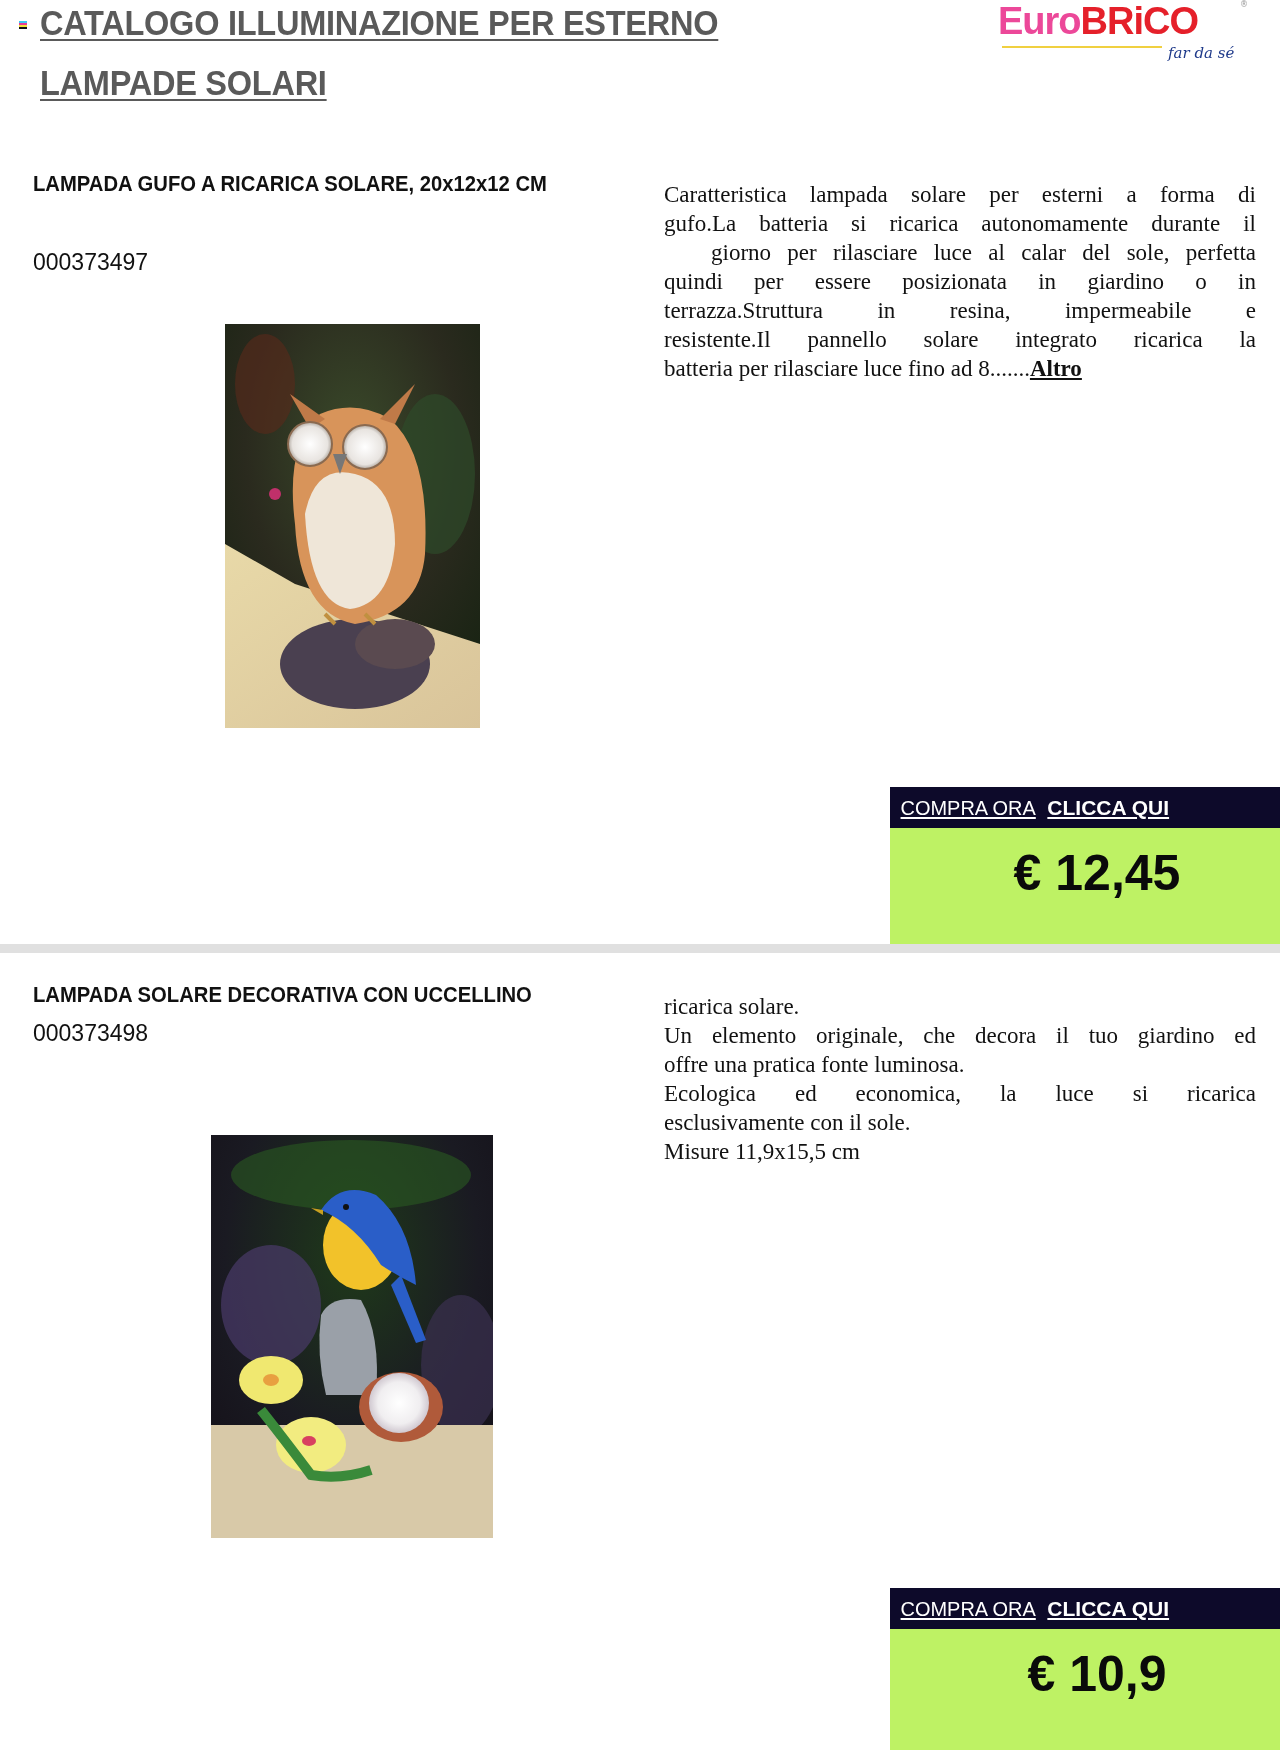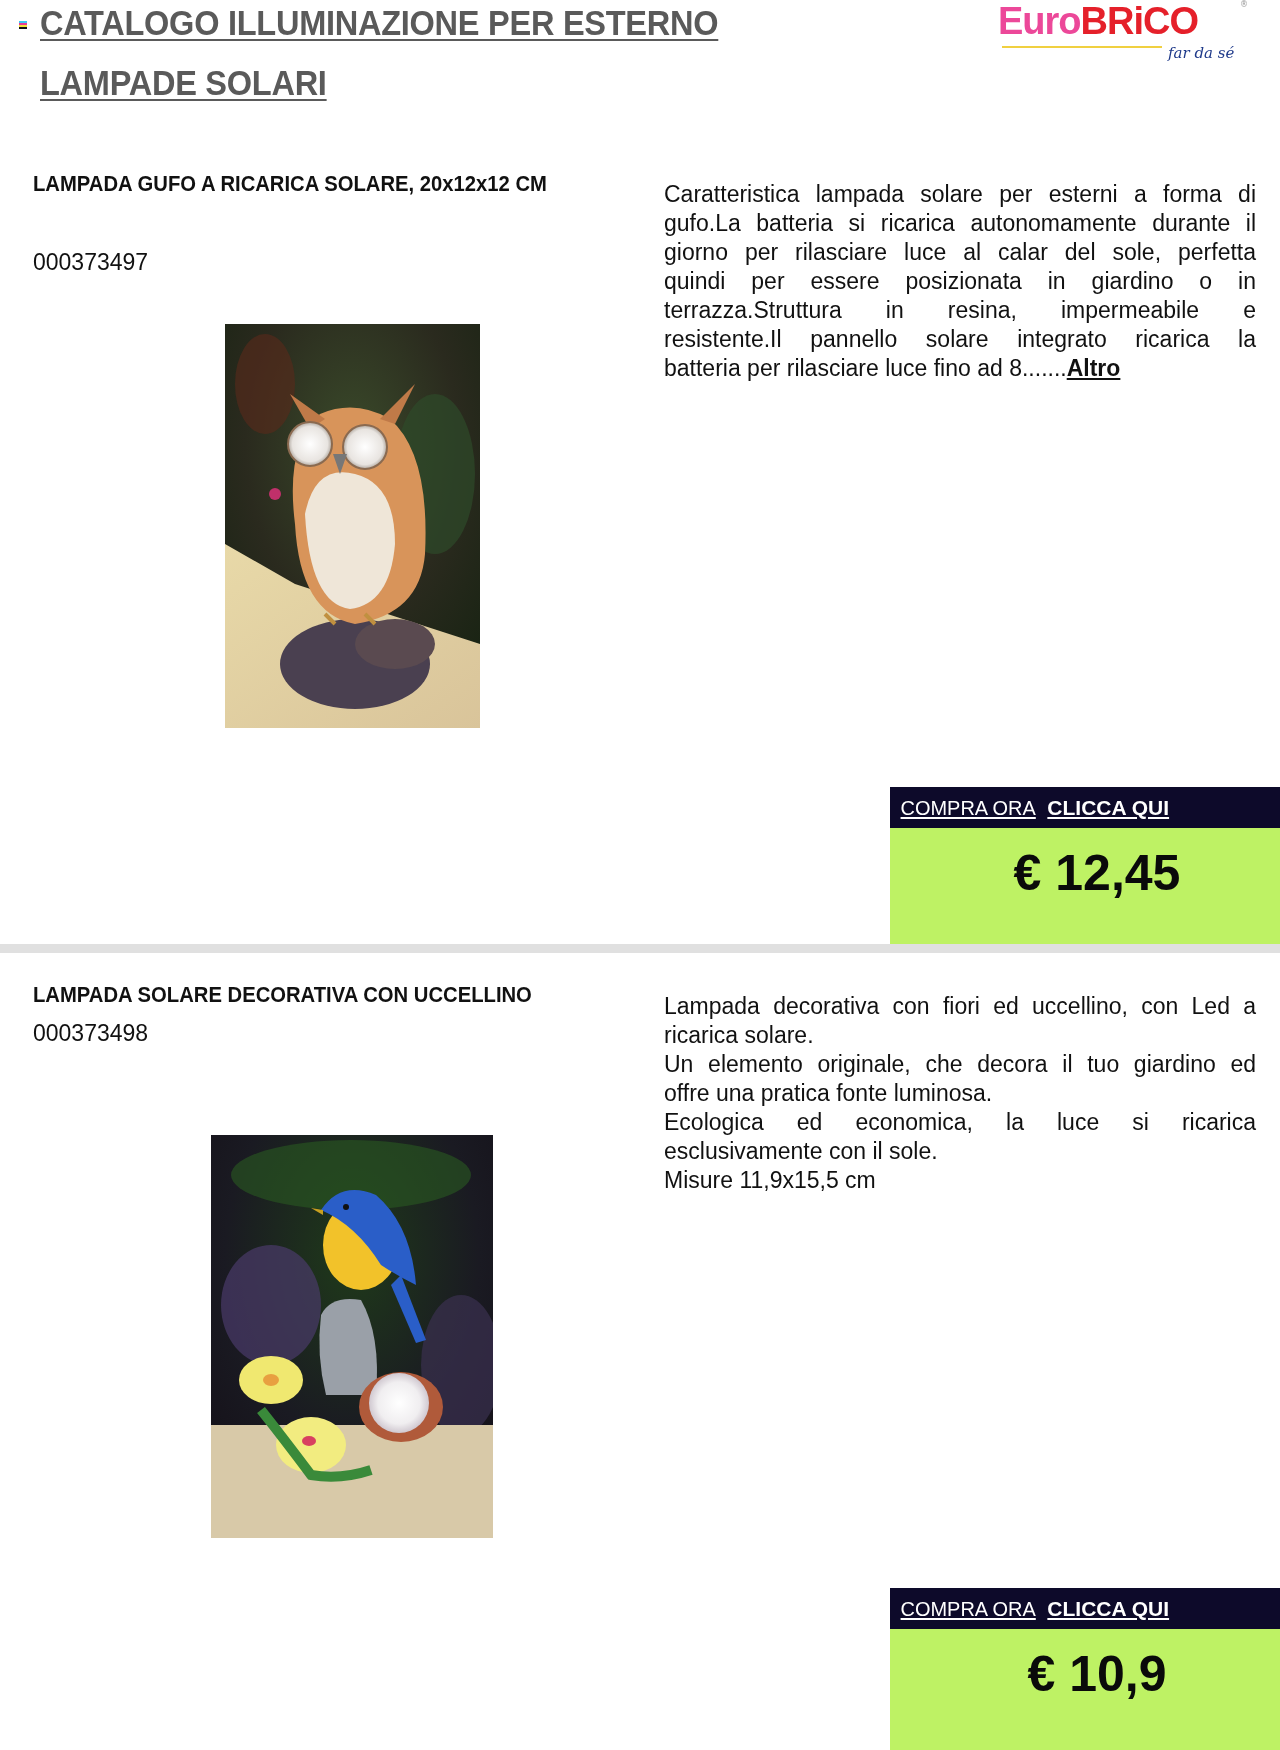--- a/index.html
+++ b/index.html
@@ -16,21 +16,21 @@
   .logo-text { position: absolute; left: 0; top: 0; font-family: "Liberation Sans", sans-serif; font-weight: bold; font-size: 38px; letter-spacing: -1px; white-space: nowrap; }
   .logo-euro { color: #ec4899; }
   .logo-brico { color: #e5202a; }
   .logo-line { position: absolute; left: 4px; top: 46px; width: 160px; height: 2px; background: #f0d040; }
   .logo-tagline { position: absolute; left: 170px; top: 44px; font-family: "DejaVu Serif", serif; font-style: italic; font-size: 15px; color: #1f3a8a; }
   .logo-reg { position: absolute; left: 242px; top: 0; font-size: 8px; color: #999; }
 
   .product-name { position: absolute; left: 33px; font-family: "Liberation Sans", sans-serif; font-weight: bold; font-size: 22px; color: #111; white-space: nowrap; transform: scaleX(0.92); transform-origin: left; }
   .product-code { position: absolute; left: 33px; font-family: "Liberation Sans", sans-serif; font-size: 23px; color: #111; }
 
-  .product-desc { position: absolute; left: 664px; width: 592px; font-family: Liberation Sans, sans-serif; font-size: 23px; line-height: 29px; color: #111; text-align: justify; }
+  .product-desc { position: absolute; left: 664px; width: 592px; font-family: Liberation Serif, serif; font-size: 23px; line-height: 29px; color: #111; text-align: justify; }
   .product-desc .line { display: block; }
   .more-link { font-weight: bold; text-decoration: underline; color: #111; cursor: pointer; }
 
   .photo { position: absolute; overflow: hidden; }
 
   .price-box { position: absolute; left: 890px; width: 414px; }
   .price-header { height: 41px; background: #0d0a2a; padding-left: 7px; display: flex; align-items: center; font-family: "Liberation Sans", sans-serif; font-size: 21px; color: #fff; white-space: nowrap; }
   .buy-now { text-decoration: underline; font-weight: normal; margin-right: 8px; cursor: pointer; transform: scaleX(0.95); }
   .click-here { text-decoration: underline; font-weight: bold; cursor: pointer; }
   .price-body { background: #bef264; display: flex; justify-content: center; }
@@ -92,21 +92,21 @@
     <circle cx="85" cy="120" r="22" fill="url(#eye)" stroke="#8a6a50" stroke-width="2"></circle>
     <circle cx="140" cy="123" r="22" fill="url(#eye)" stroke="#8a6a50" stroke-width="2"></circle>
     <path d="M108 130 L115 150 L122 130 Z" fill="#777"></path>
     <path d="M100 290 L110 300 M140 290 L150 300" stroke="#c09040" stroke-width="4"></path>
   </svg>
 </div>
 
 <div class="product-desc" style="top:180px;">
   <span class="line" style="text-align-last: justify;">Caratteristica lampada solare per esterni a forma di</span>
   <span class="line" style="text-align-last: justify;">gufo.La batteria si ricarica autonomamente durante il</span>
-  <span class="line" style="text-align-last: justify;">giorno per rilasciare luce al calar del sole, perfetta</span>
+  <span class="line" style="text-align-last: justify; margin-left: 47px;">giorno per rilasciare luce al calar del sole, perfetta</span>
   <span class="line" style="text-align-last: justify;">quindi per essere posizionata in giardino o in</span>
   <span class="line" style="text-align-last: justify;">terrazza.Struttura in resina, impermeabile e</span>
   <span class="line" style="text-align-last: justify;">resistente.Il pannello solare integrato ricarica la</span>
   <span class="line"><span>batteria per rilasciare luce fino ad 8.......</span><a class="more-link">Altro</a></span>
 </div>
 
 <div class="price-box" style="top:787px;">
   <div class="price-header">
     <a class="buy-now">COMPRA ORA</a>
     <a class="click-here">CLICCA QUI</a>
@@ -150,21 +150,20 @@
     <circle cx="188" cy="268" r="30" fill="url(#glow)"></circle>
     <ellipse cx="60" cy="245" rx="32" ry="24" fill="#f0e870"></ellipse>
     <ellipse cx="100" cy="310" rx="35" ry="28" fill="#f2ec80"></ellipse>
     <ellipse cx="60" cy="245" rx="8" ry="6" fill="#e8a040"></ellipse>
     <ellipse cx="98" cy="306" rx="7" ry="5" fill="#d84060"></ellipse>
     <path d="M50 275 Q70 300 100 340 Q130 345 160 335" stroke="#3a8a3a" stroke-width="10" fill="none"></path>
   </svg>
 </div>
 
 <div class="product-desc" style="top:992px;">
-  <span class="line" style="text-align-last: justify;">Lampada decorativa con fiori ed uccellino, con Led a</span>
   <span class="line">ricarica solare.</span>
   <span class="line" style="text-align-last: justify;">Un elemento originale, che decora il tuo giardino ed</span>
   <span class="line">offre una pratica fonte luminosa.</span>
   <span class="line" style="text-align-last: justify;">Ecologica ed economica, la luce si ricarica</span>
   <span class="line">esclusivamente con il sole.</span>
   <span class="line">Misure 11,9x15,5 cm</span>
 </div>
 
 <div class="price-box" style="top:1588px;">
   <div class="price-header">

